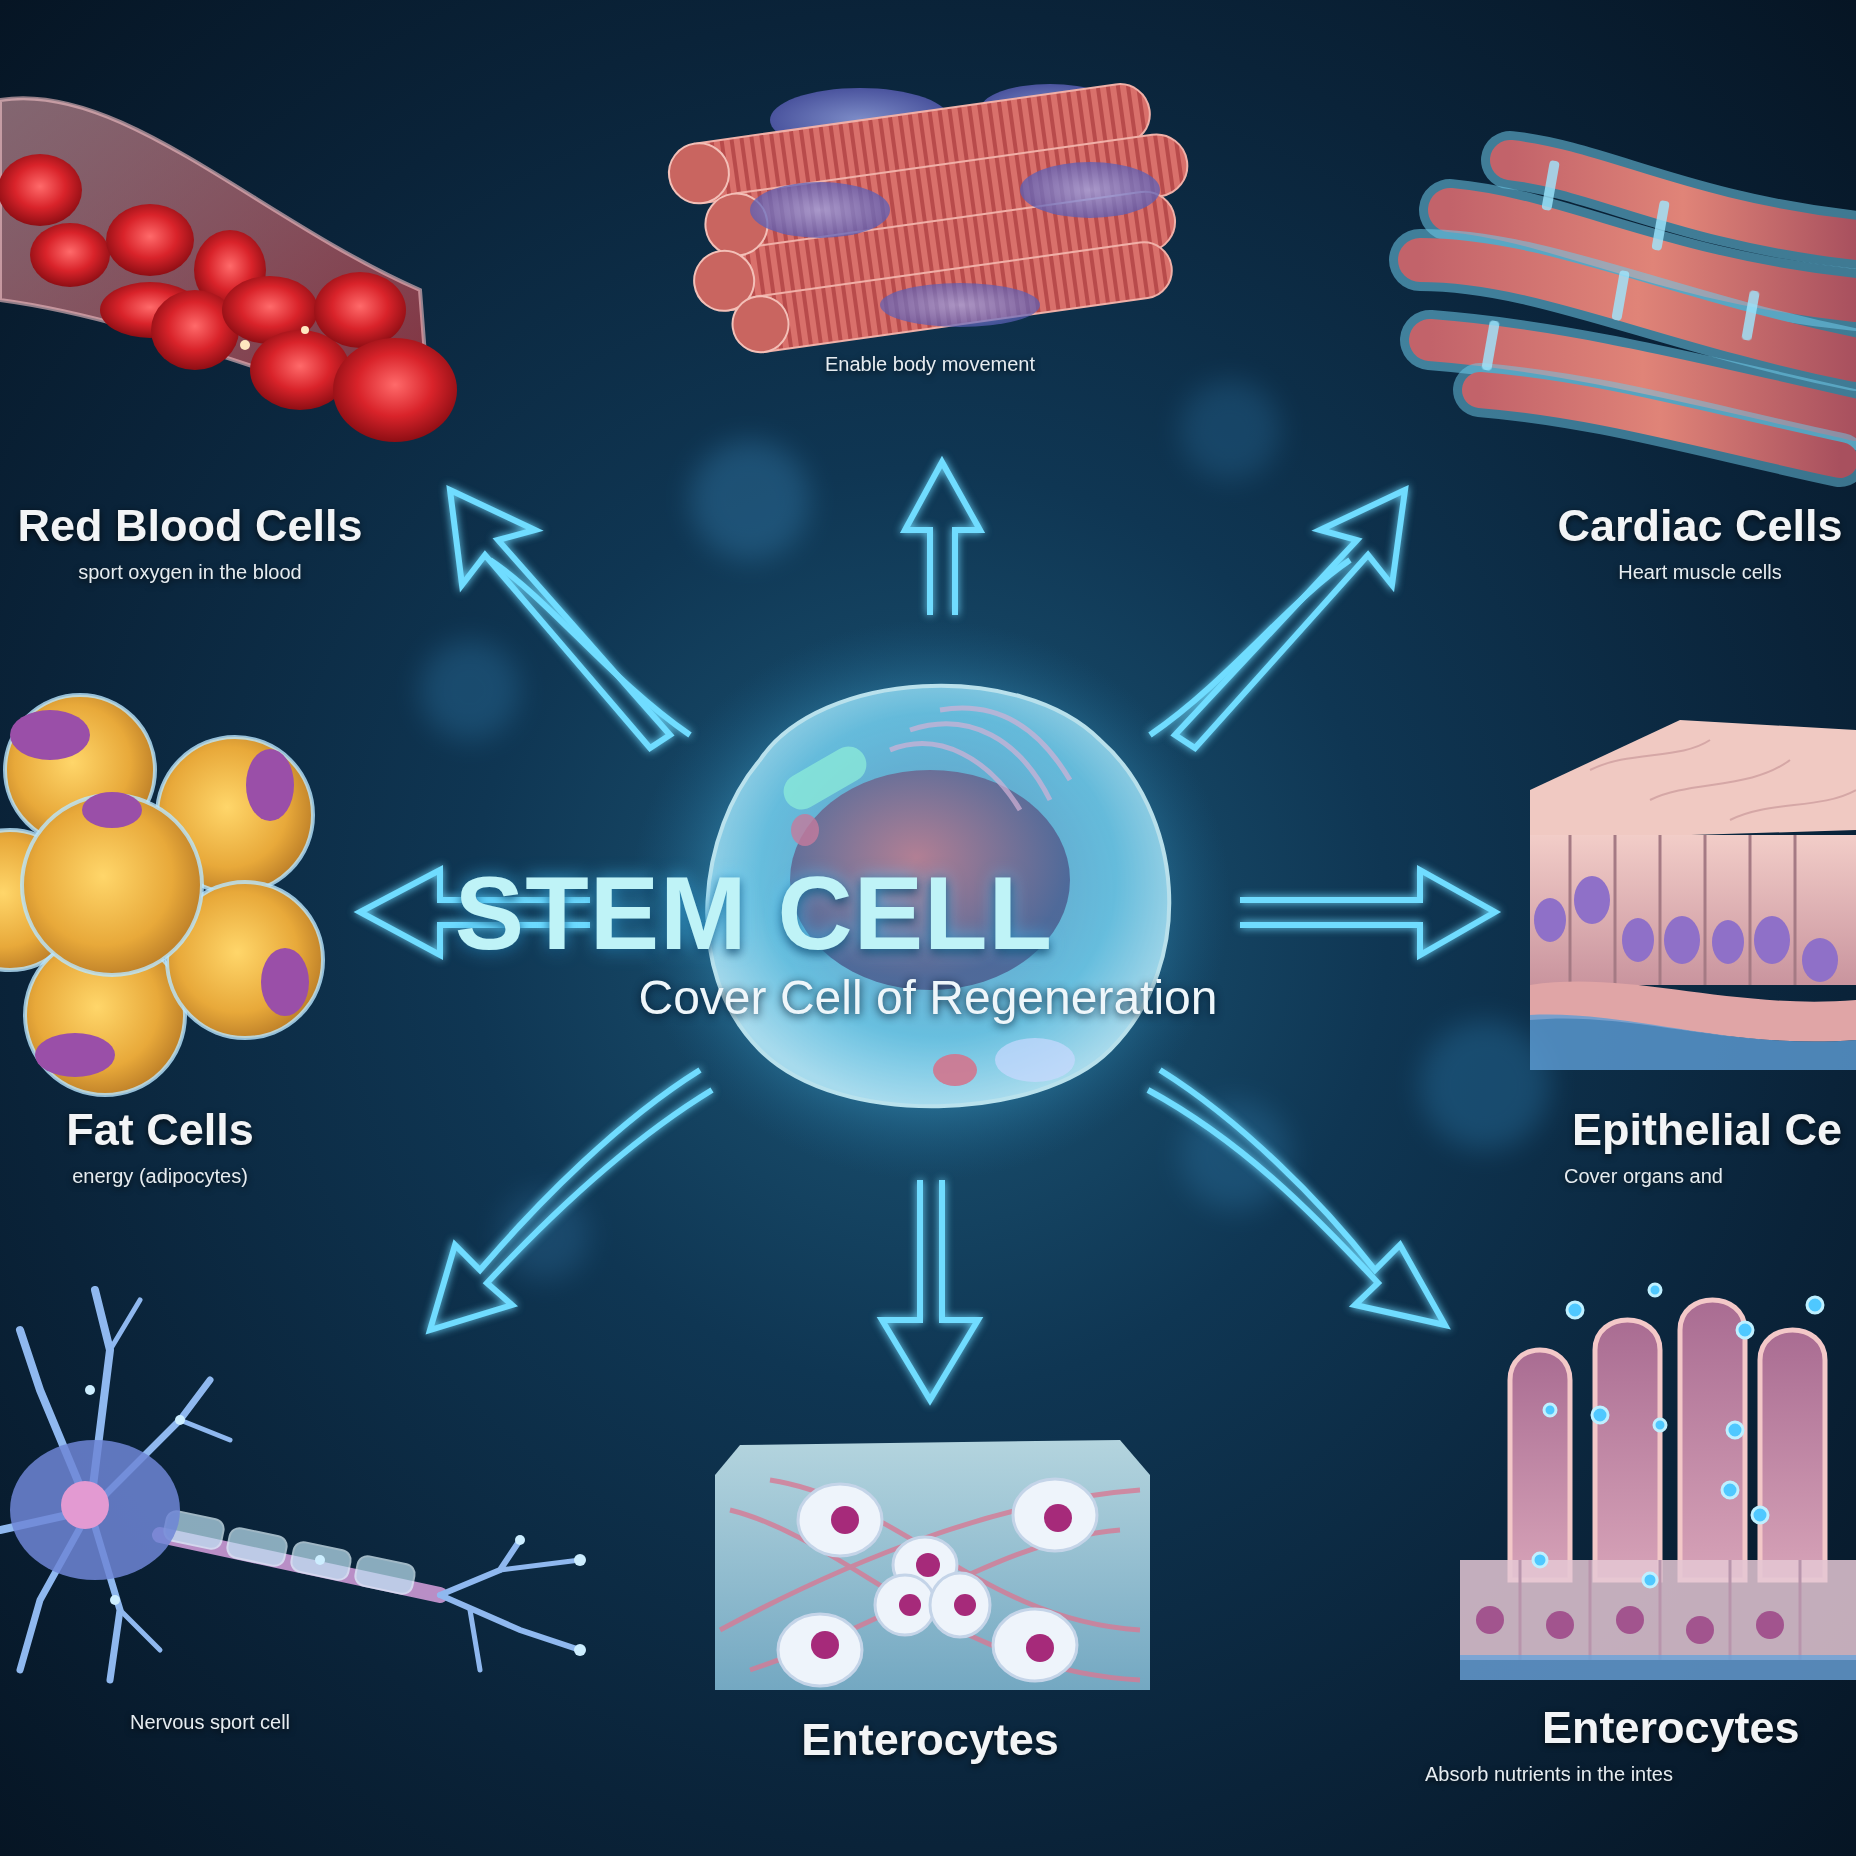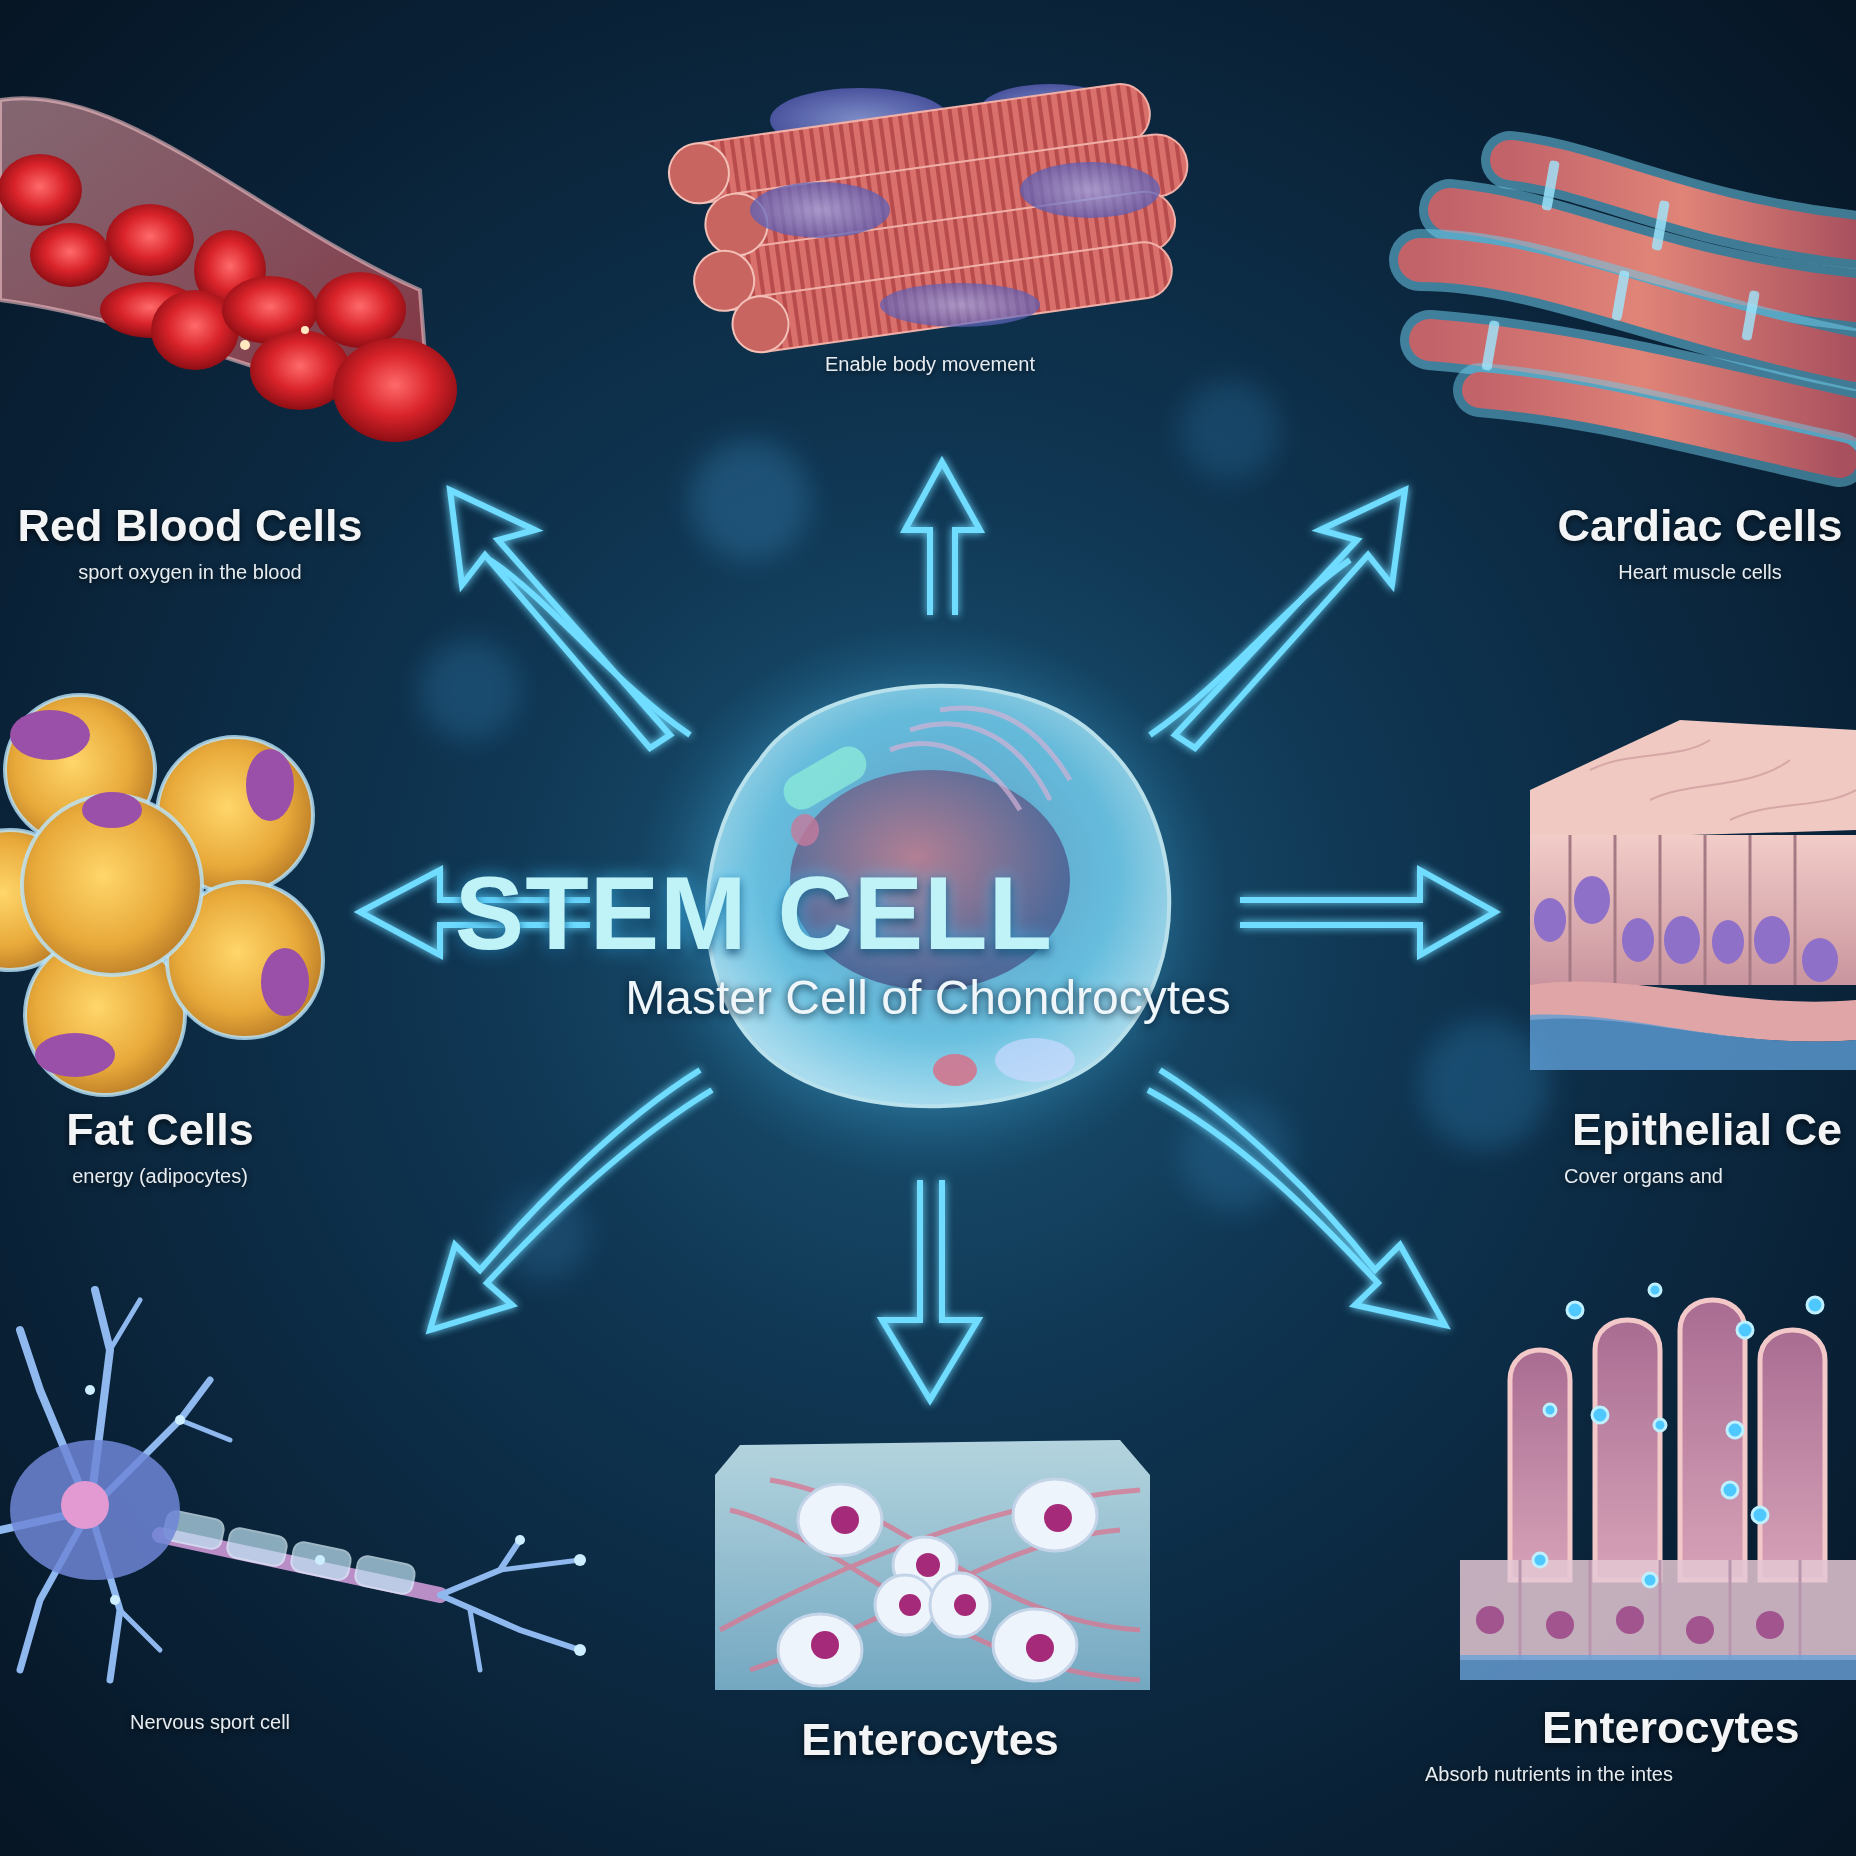--- a/index.html
+++ b/index.html
@@ -362,21 +362,21 @@
         <path d="M920,1180 L920,1320 L882,1320 L930,1400 L978,1320 L942,1320 L942,1180"></path>
       </g>
 
       <g>
         <path d="M1160,1070 C1240,1120 1320,1200 1375,1270 L1400,1245 L1445,1325 L1355,1305 L1378,1283 C1310,1210 1240,1140 1148,1090"></path>
       </g>
     </g>
   </svg>
 
   <div class="center-title">STEM CELL</div>
-  <div class="center-sub">Master Cell of Chondrocytes</div>
+  <div class="center-sub">Cover Cell of Regeneration</div>
 
   <div class="label" style="left:-20px;top:500px;width:420px;">
     <span class="t">Red Blood Cells</span>
     <span class="d">sport oxygen in the blood</span>
   </div>
   <div class="label" style="left:720px;top:344px;width:420px;">
     <span class="d">Enable body movement</span>
   </div>
   <div class="label" style="left:1530px;top:500px;width:340px;">
     <span class="t">Cardiac Cells</span>

